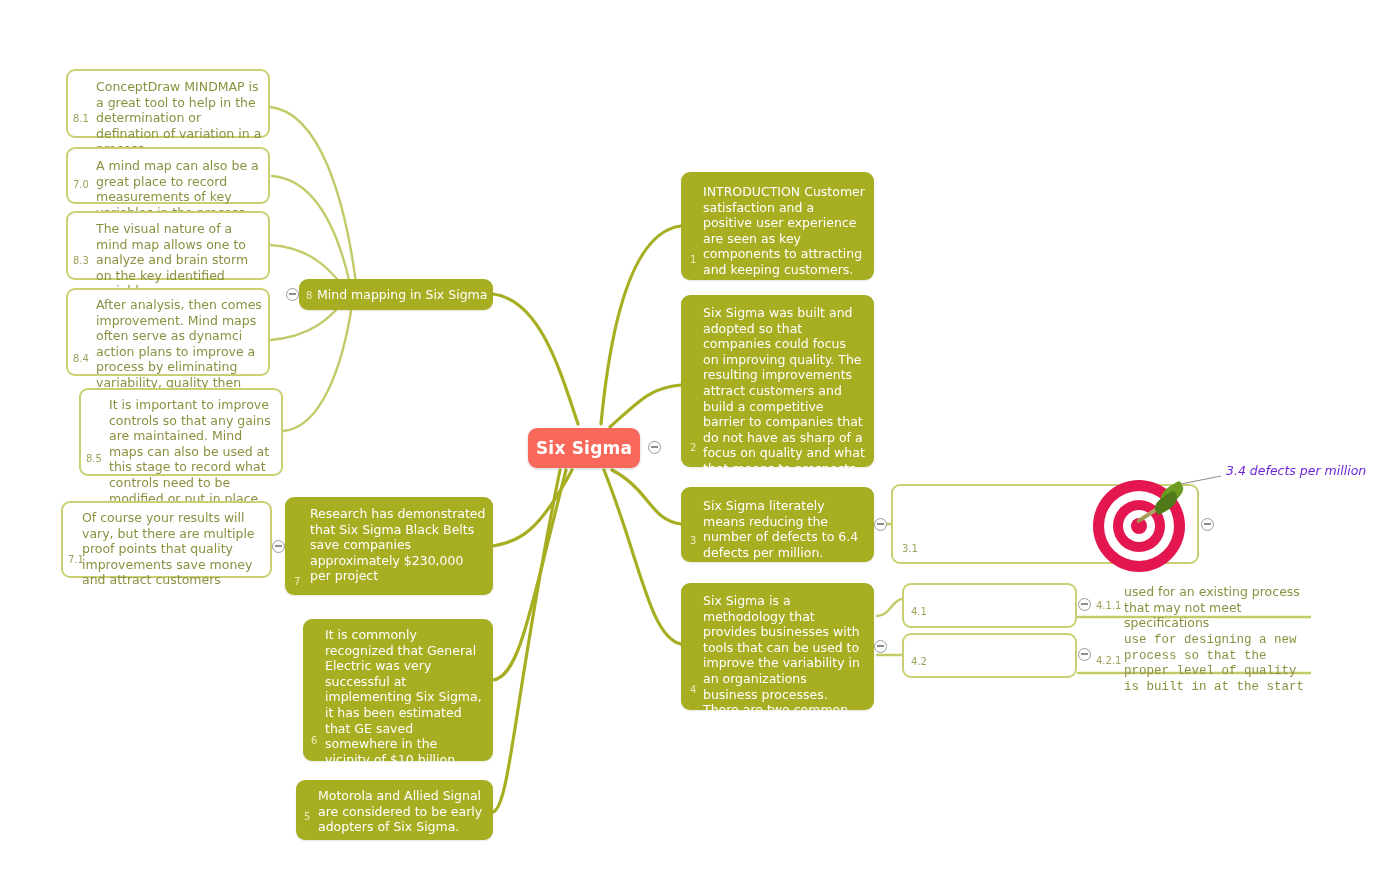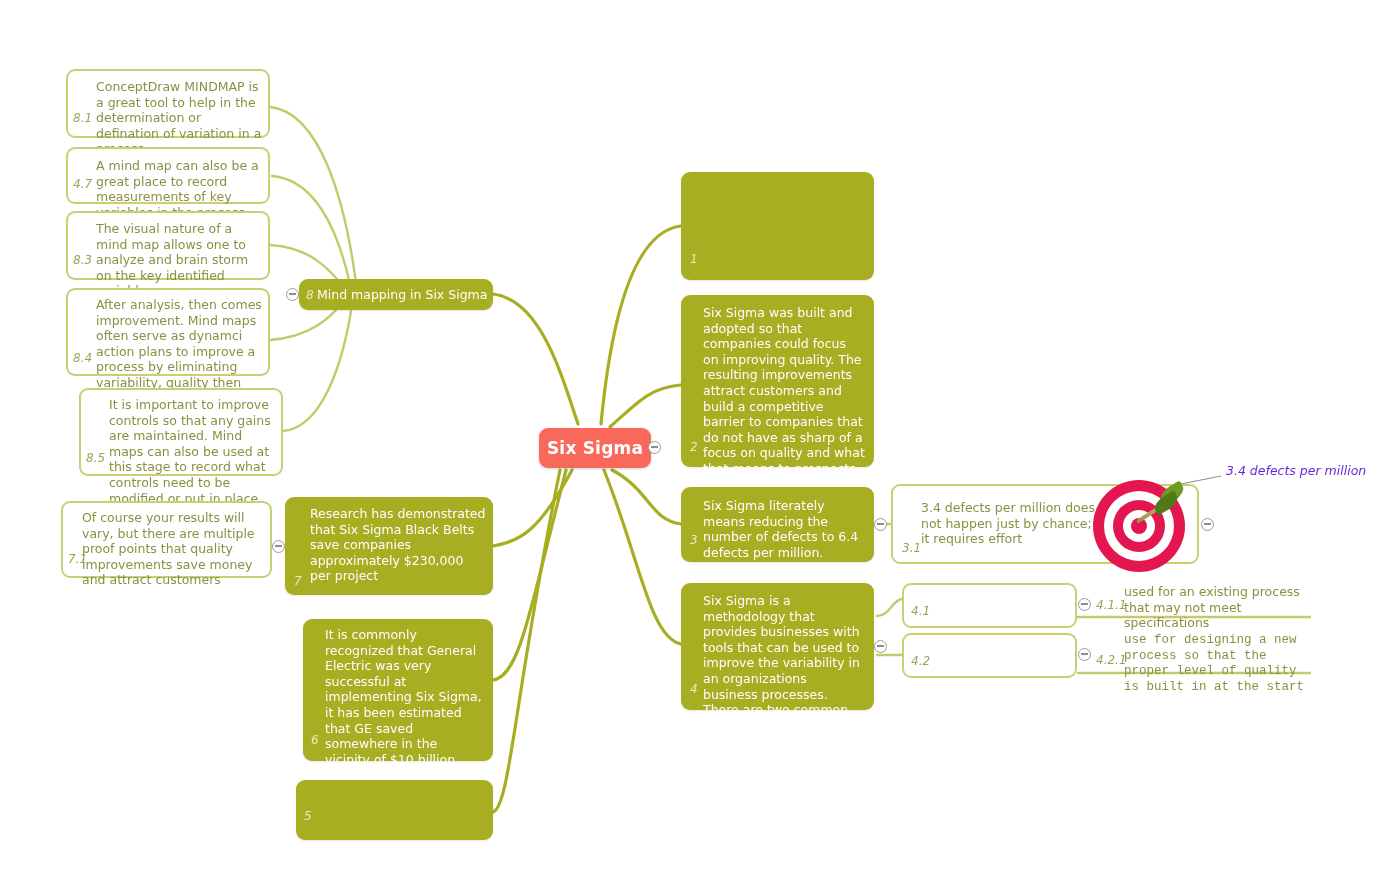--- a/index.html
+++ b/index.html
@@ -28,21 +28,21 @@
     box-shadow:0 1px 3px rgba(0,0,0,.18);
     display:flex;align-items:center;justify-content:center;
     font-weight:bold;font-size:17px;letter-spacing:.2px;
   }
 
   .txt{
     position:absolute;display:block;white-space:pre-line;
     font-size:12.5px;line-height:15.6px;
   }
   .num{
-    position:absolute;font-size:12px;line-height:9px;color:inherit;opacity:.92;font-style:italic;
+    position:absolute;font-size:10px;line-height:9px;color:inherit;opacity:.92;
   }
   .node-filled .num{color:#eef0c8;}
   .node-outline .num{color:#97994b;}
   .node-plain .num{color:#97994b;}
 
   
   .collapse{
     position:absolute;width:13px;height:13px;border-radius:50%;
     border:1.3px solid #9b9b9b;background:#fdfdfd;box-sizing:border-box;
   }
@@ -123,43 +123,43 @@
     <g fill="none" stroke="#c3ca69" stroke-width="2.4">
       <path d="M1096,617 L1311,617"></path>
       <path d="M1096,673 L1311,673"></path>
     </g>
 
     <g>
       <path d="M1161,488 L1221,476" fill="none" stroke="#8d8d8d" stroke-width="1"></path>
     </g>
   </svg>
 
-  <div class="node node-central" style="left:528px;top:428px;width:112px;height:40px;margin-left:11px;">
+  <div class="node node-central" style="left:528px;top:428px;width:112px;height:40px;">
     <span>Six Sigma</span>
   </div>
   <div class="collapse" style="left:648px;top:441px;"></div>
 
   <div class="node node-filled" style="left:681px;top:172px;width:193px;height:108px;">
     <span class="num" style="left:9px;bottom:16px;">1</span>
+    <span class="txt" style="left:22px;top:12px;width:162px;">INTRODUCTION Customer satisfaction and a positive user experience are seen as key components to attracting and keeping customers.</span>
   </div>
 
   <div class="node node-filled" style="left:681px;top:295px;width:193px;height:172px;">
     <span class="num" style="left:9px;bottom:15px;">2</span>
     <span class="txt" style="left:22px;top:10px;width:162px;">Six Sigma was built and adopted so that companies could focus on improving quality. The resulting improvements attract customers and build a competitive barrier to companies that do not have as sharp of a focus on quality and what that means to prospects.</span>
   </div>
 
   <div class="node node-filled" style="left:681px;top:487px;width:193px;height:75px;">
     <span class="num" style="left:9px;bottom:17px;">3</span>
     <span class="txt" style="left:22px;top:11px;width:162px;">Six Sigma literately means reducing the number of defects to 6.4 defects per million.</span>
   </div>
   <div class="collapse" style="left:874px;top:518px;"></div>
 
   <div class="node node-outline" style="left:891px;top:484px;width:308px;height:80px;">
     <span class="num" style="left:9px;bottom:9px;text-align:right;">3.1</span>
-    <span class="txt" style="left:28px;top:14px;width:182px;">3.4 defects per million does not happen just by chance; it requires effort</span>
     <div class="dartboard" style="left:200px;top:-6px;">
       <div class="ring r1"></div>
         <div class="ring r2"></div>
         <div class="ring r3"></div>
       <div class="ring r4"></div>
         <div class="ring r5"></div>
       <div class="dart-shaft"></div>
       <div class="fletch f1"></div>
         <div class="fletch f2"></div>
     </div>
@@ -199,21 +199,21 @@
     <span class="num" style="left:7px;top:12px;">8</span>
     <span class="txt" style="left:18px;top:8px;width:172px;">Mind mapping in Six Sigma</span>
   </div>
 
   <div class="node node-outline" style="left:66px;top:69px;width:204px;height:69px;">
     <span class="num" style="left:5px;bottom:13px;">8.1</span>
     <span class="txt" style="left:28px;top:8px;width:168px;">ConceptDraw MINDMAP is a great tool to help in the determination or defination of variation in a process</span>
   </div>
 
   <div class="node node-outline" style="left:66px;top:147px;width:204px;height:57px;">
-    <span class="num" style="left:5px;bottom:13px;">4.7</span>
+    <span class="num" style="left:5px;bottom:13px;">7.0</span>
     <span class="txt" style="left:28px;top:9px;width:168px;">A mind map can also be a great place to record measurements of key variables in the process</span>
   </div>
 
   <div class="node node-outline" style="left:66px;top:211px;width:204px;height:69px;">
     <span class="num" style="left:5px;bottom:13px;">8.3</span>
     <span class="txt" style="left:28px;top:8px;width:168px;">The visual nature of a mind map allows one to analyze and brain storm on the key identified variables</span>
   </div>
 
   <div class="node node-outline" style="left:66px;top:288px;width:204px;height:88px;">
     <span class="num" style="left:5px;bottom:11px;">8.4</span>
@@ -236,15 +236,16 @@
     <span class="txt" style="left:25px;top:9px;width:176px;">Research has demonstrated that Six Sigma Black Belts save companies approximately $230,000 per project</span>
   </div>
 
   <div class="node node-filled" style="left:303px;top:619px;width:190px;height:142px;">
     <span class="num" style="left:8px;bottom:16px;">6</span>
     <span class="txt" style="left:22px;top:8px;width:160px;">It is commonly recognized that General Electric was very successful at implementing Six Sigma, it has been estimated that GE saved somewhere in the vicinity of $10 billion dollars in the first 5 years of the program. 1995-2000</span>
   </div>
 
   <div class="node node-filled" style="left:296px;top:780px;width:197px;height:60px;">
     <span class="num" style="left:8px;bottom:19px;">5</span>
+    <span class="txt" style="left:22px;top:8px;width:166px;">Motorola and Allied Signal are considered to be early adopters of Six Sigma.</span>
   </div>
 
 </div>
 
 </body></html>

